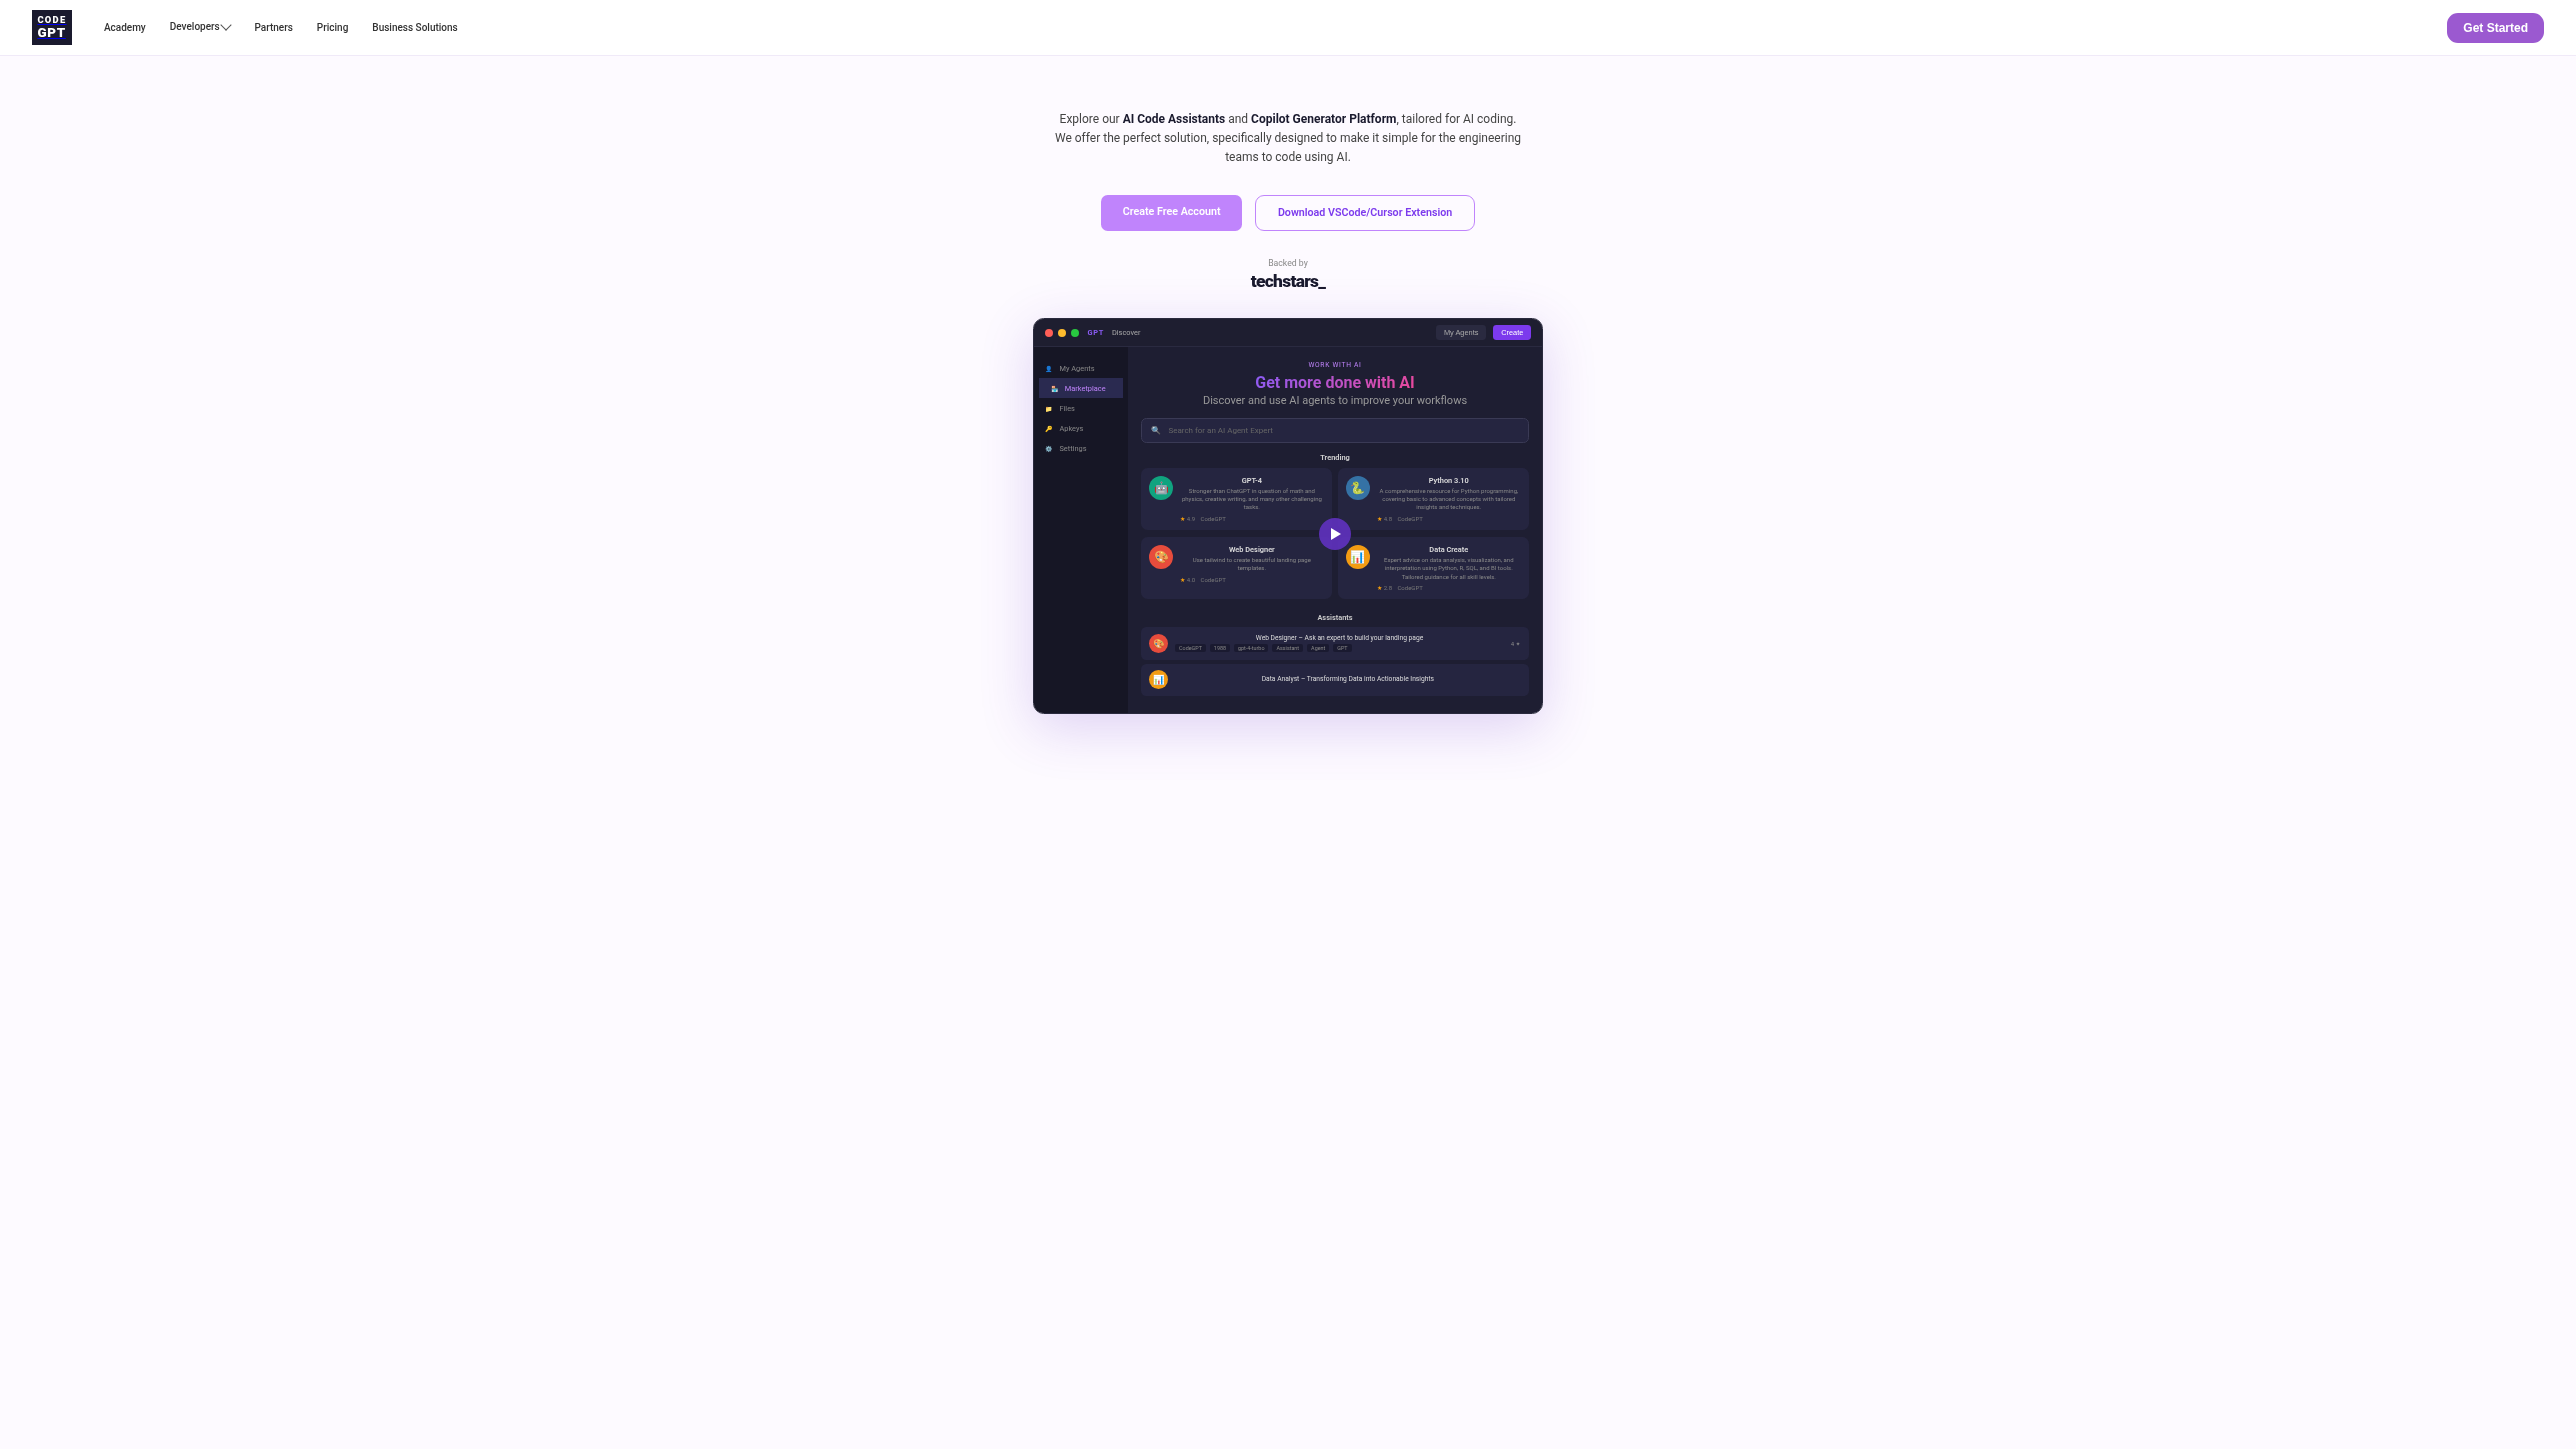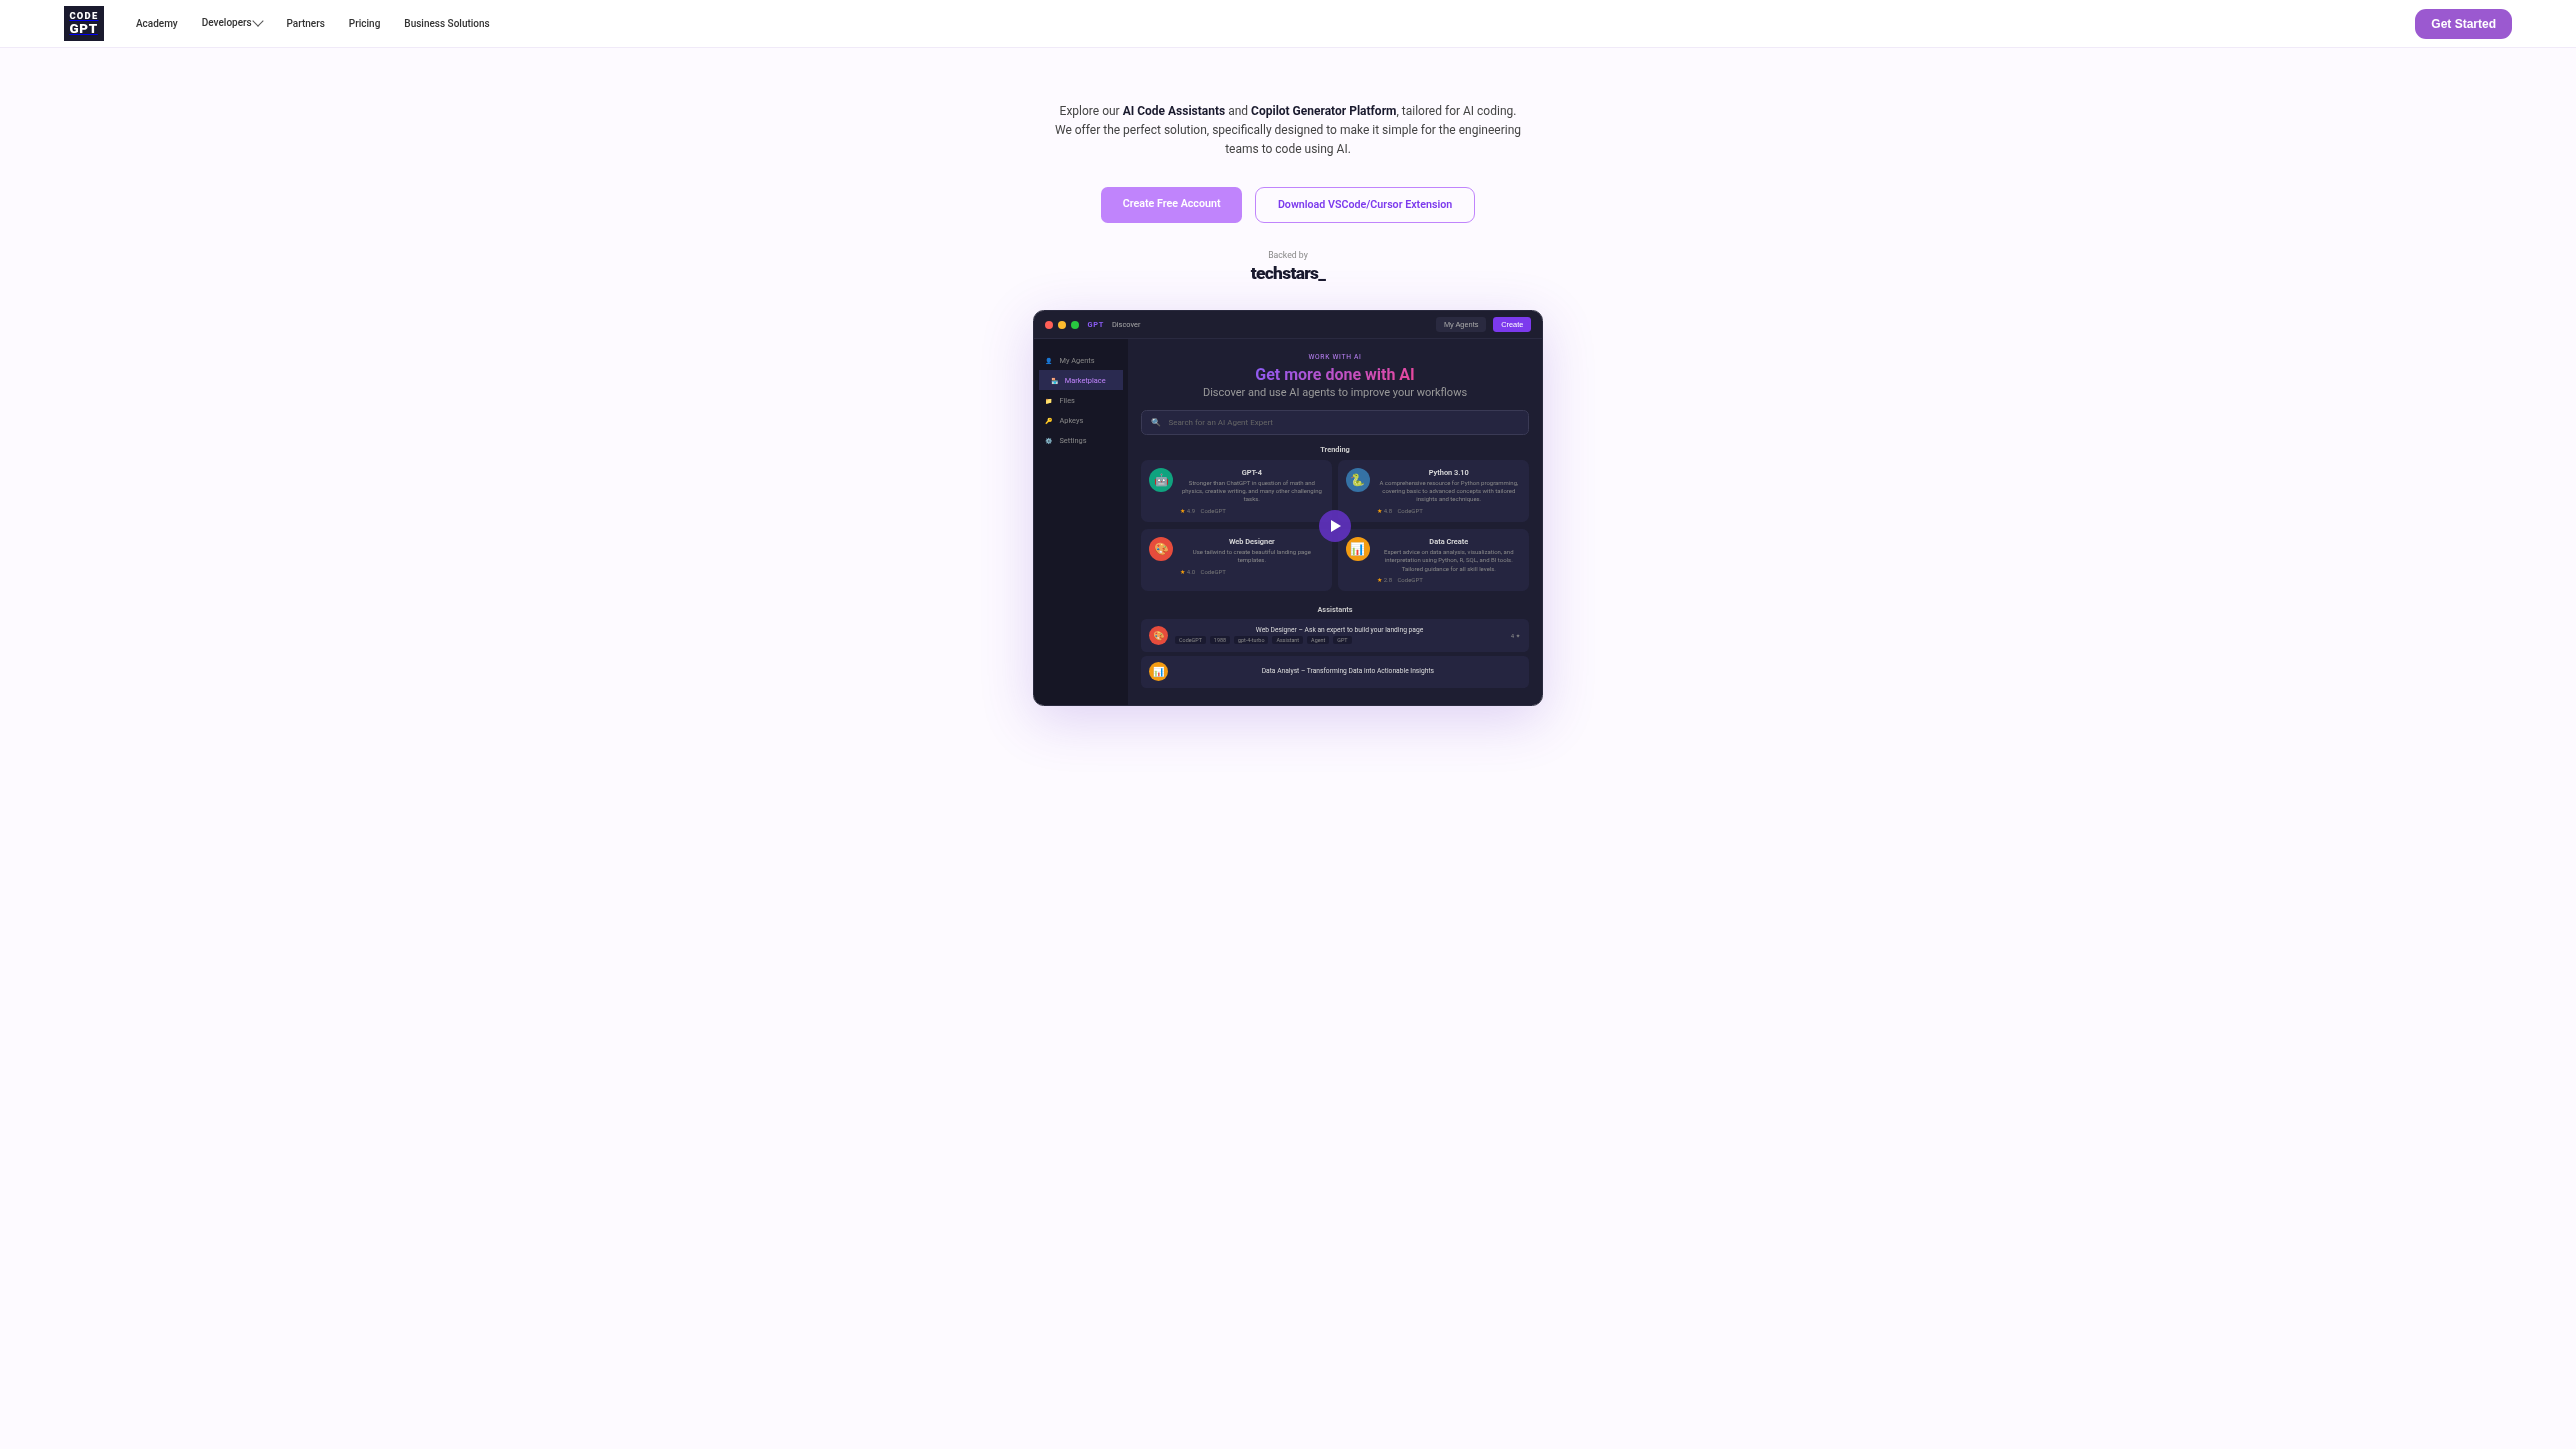--- a/index.html
+++ b/index.html
@@ -13,22 +13,22 @@
       background-color: #fdfaff;
       color: #1a1a2e;
       min-height: 100vh;
     }
 
     
     nav {
       display: flex;
       align-items: center;
       justify-content: space-between;
-      padding: 0 64px;
-      height: 48px;
+      padding: 0 32px;
+      height: 56px;
       background: #ffffff;
       border-bottom: 0.7px solid #f0eaf8;
       position: sticky;
       top: 0;
       z-index: 100;
     }
 
     .nav-left {
       display: flex;
       align-items: center;

